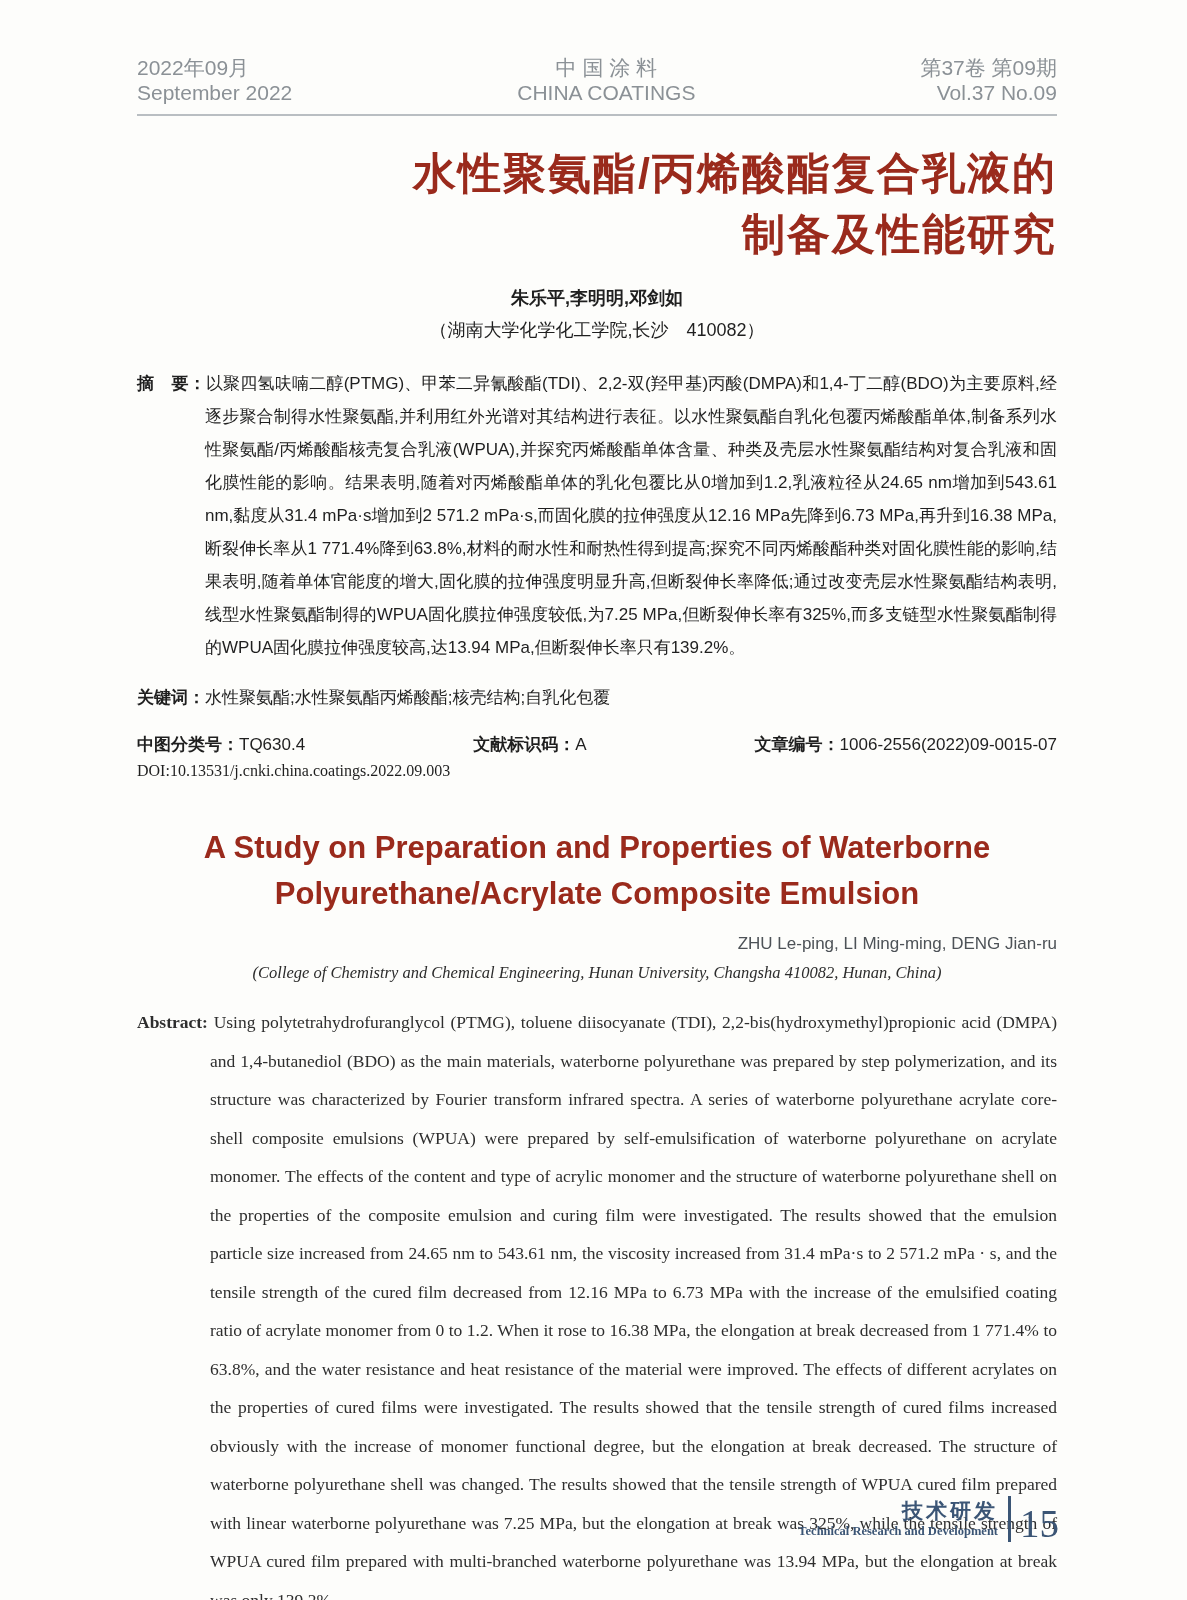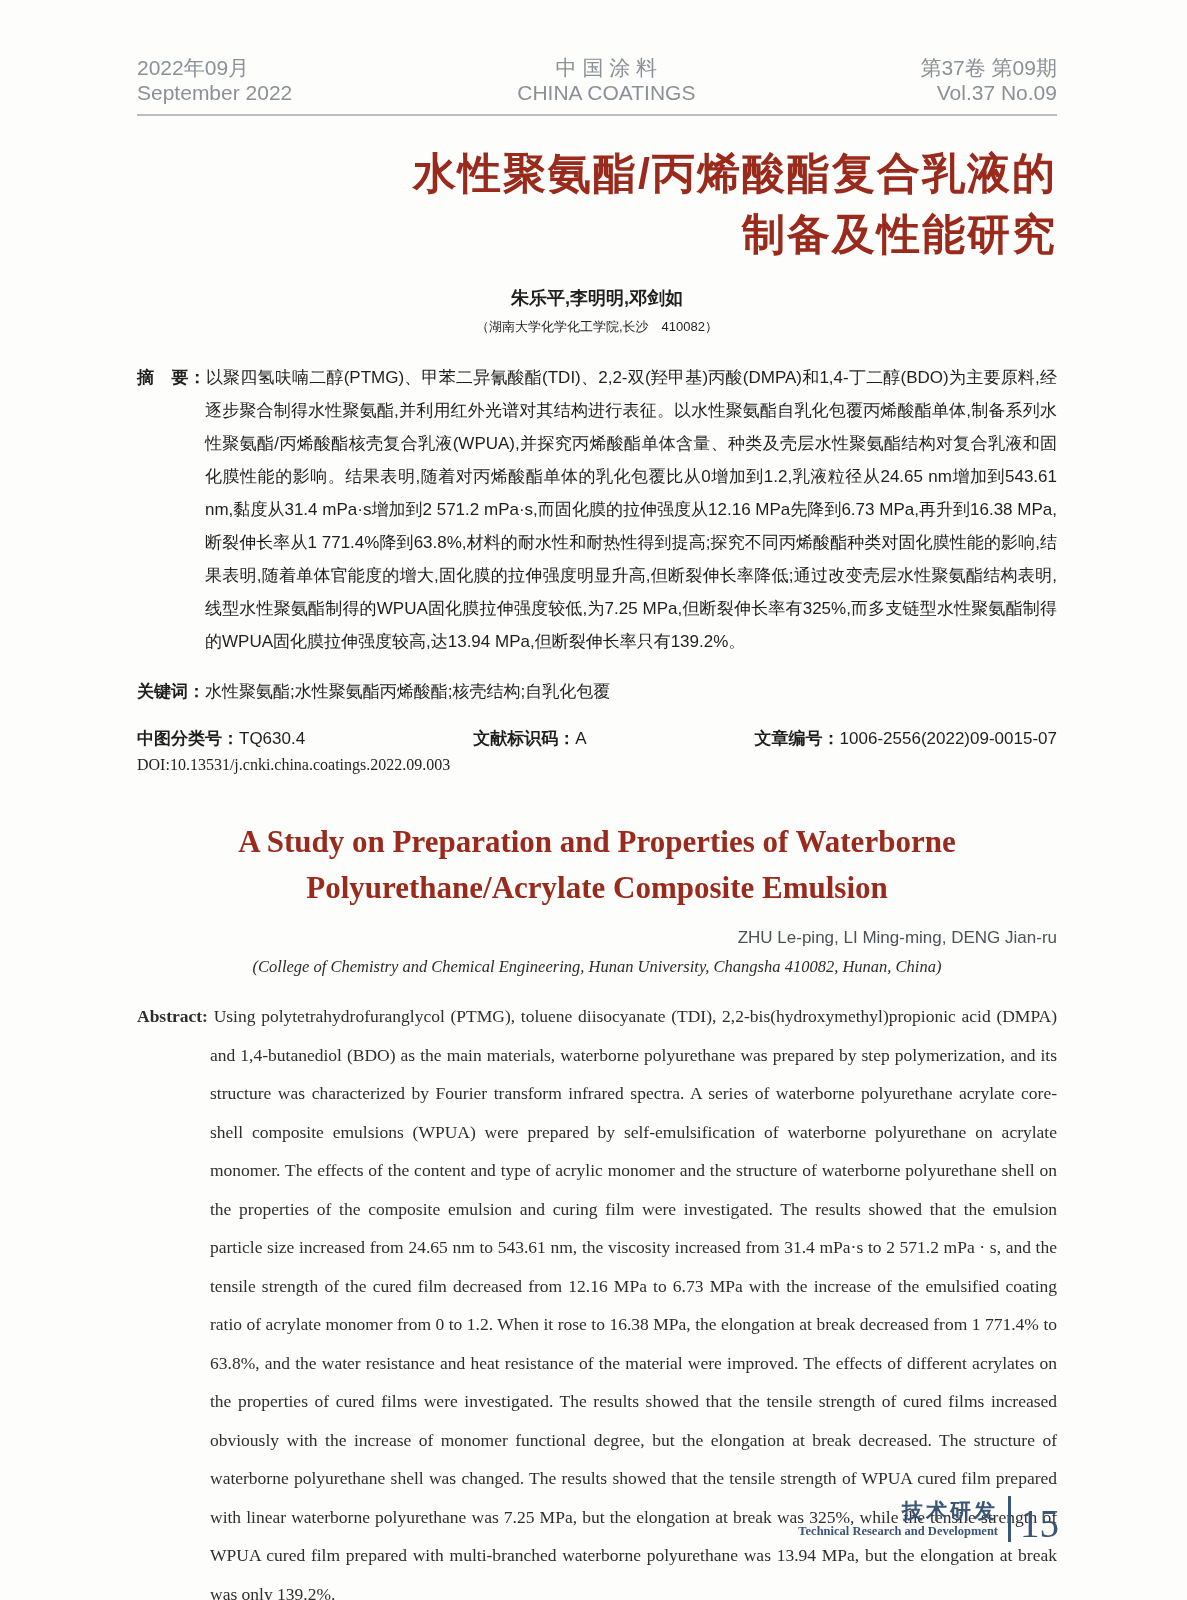--- a/index.html
+++ b/index.html
@@ -27,21 +27,21 @@
 
   
   .title-cn {
     margin: 27px 0 0 0;
     text-align: right;
     color: var(--accent-red, #9a2a1c);
     font-size: 43px; font-weight: bold; line-height: 61px;
     letter-spacing: 2px;
   }
   .authors-cn { margin-top: 21px; text-align: center; font-size: 18px; font-weight: bold; }
-  .affil-cn   { margin-top: 8px;  text-align: center; font-size: 13px; }
+  .affil-cn   { margin-top: 8px;  text-align: center; font-size: 18px; }
 
   
   .abs-cn {
     margin-top: 25px;
     font-size: 17px; line-height: 33px;
     text-align: justify;
     padding-left: 68px; text-indent: -68px;
   }
   .abs-cn .lbl, .kw-cn .lbl { font-weight: bold; }
   .kw-cn {
@@ -57,21 +57,21 @@
   .doi-line {
     font-family: "Liberation Serif", serif;
     font-size: 16px; line-height: 24px;
   }
 
   
   .title-en {
     margin: 42px 0 0 0;
     text-align: center;
     color: var(--accent-red, #9a2a1c);
-    font-family: Liberation Serif, serif;
+    font-family: Liberation Sans, sans-serif;
     font-size: 31px; font-weight: bold; line-height: 46px;
   }
   .authors-en { margin-top: 17px; text-align: right; font-size: 17px; color: #4d5257; }
   .affil-en {
     margin-top: 9px; text-align: center;
     font-family: "Liberation Serif", serif; font-style: italic;
     font-size: 16.5px; color: #2c2c2c;
   }
 
   

